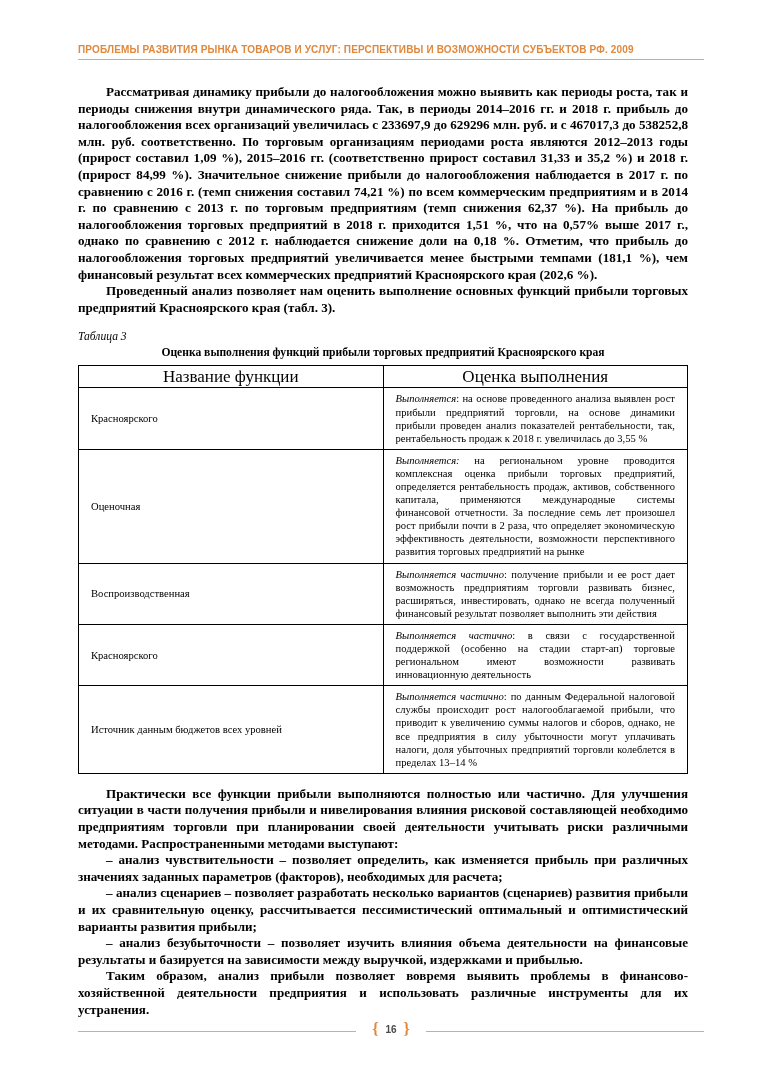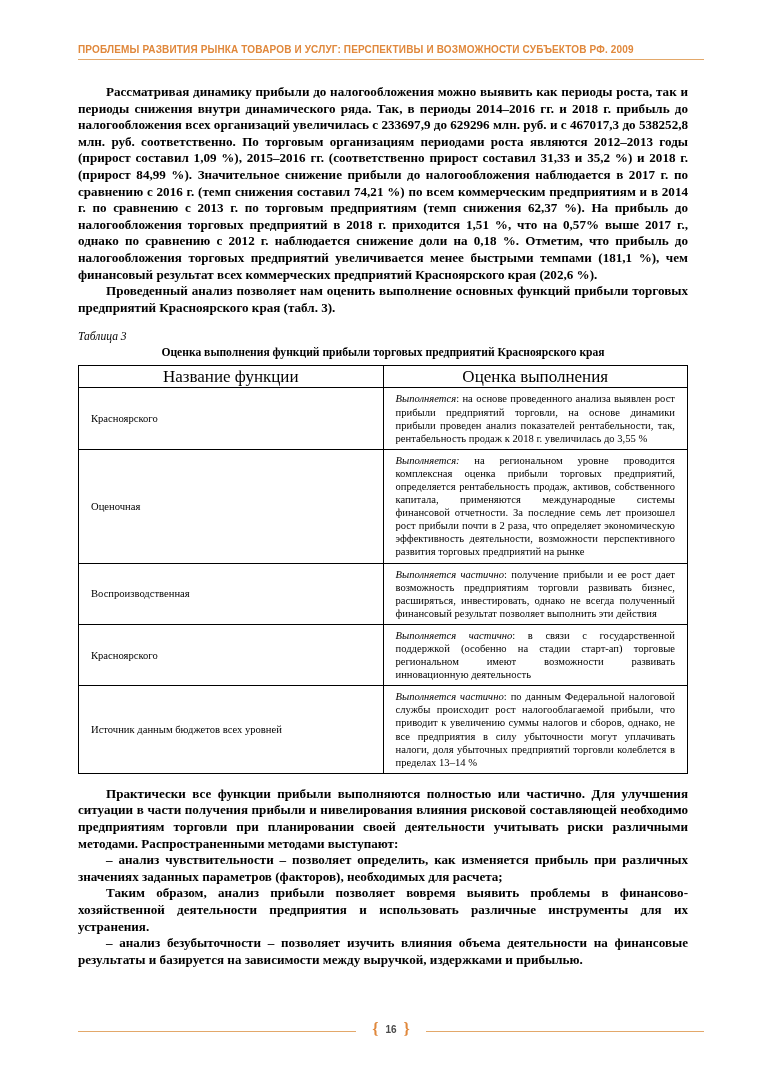--- a/index.html
+++ b/index.html
@@ -197,22 +197,23 @@
           <td class="fname">Источник данным бюджетов всех уровней</td>
           <td class="fdesc"><span class="it">Выполняется частично</span><span>:</span><span> по данным Федеральной налоговой службы происходит рост налогооблагаемой прибыли, что приводит к увеличению суммы налогов и сборов, однако, не все предприятия в силу убыточности могут уплачивать налоги, доля убыточных предприятий торговли колеблется в пределах 13–14 %</span></td>
         </tr>
       </tbody>
     </table>
 
     <div style="height:12px"></div>
 
     <p class="body">Практически все функции прибыли выполняются полностью или частично. Для улучшения ситуации в части получения прибыли и нивелирования влияния рисковой составляющей необходимо предприятиям торговли при планировании своей деятельности учитывать риски различными методами. Распространенными методами выступают:</p>
     <p class="body">– анализ чувствительности – позволяет определить, как изменяется прибыль при различных значениях заданных параметров (факторов), необходимых для расчета;</p>
+    <p class="body">– анализ сценариев – позволяет разработать несколько вариантов (сценариев) развития прибыли и их сравнительную оценку, рассчитывается пессимистический оптимальный и оптимистический варианты развития прибыли;</p>
+    <p class="body">– анализ безубыточности – позволяет изучить влияния объема деятельности на финансовые результаты и базируется на зависимости между выручкой, издержками и прибылью.</p>
     <p class="body">Таким образом, анализ прибыли позволяет вовремя выявить проблемы в финансово-хозяйственной деятельности предприятия и использовать различные инструменты для их устранения.</p>
-    <p class="body">– анализ безубыточности – позволяет изучить влияния объема деятельности на финансовые результаты и базируется на зависимости между выручкой, издержками и прибылью.</p>
 
   </div>
 
   <div class="footer">
     <div class="footer-rule-left"></div>
     <div class="footer-rule-right"></div>
     <div class="page-num-box">
       <span class="brace">{</span>
       <span>16</span>
       <span class="brace">}</span>

